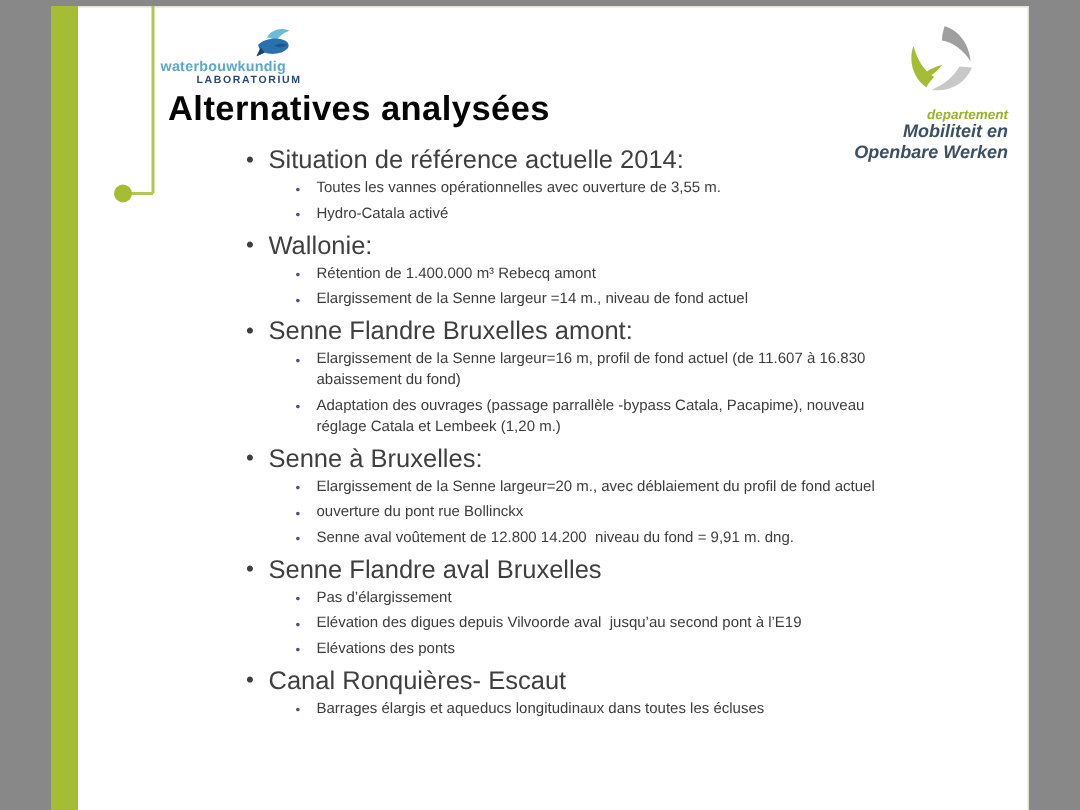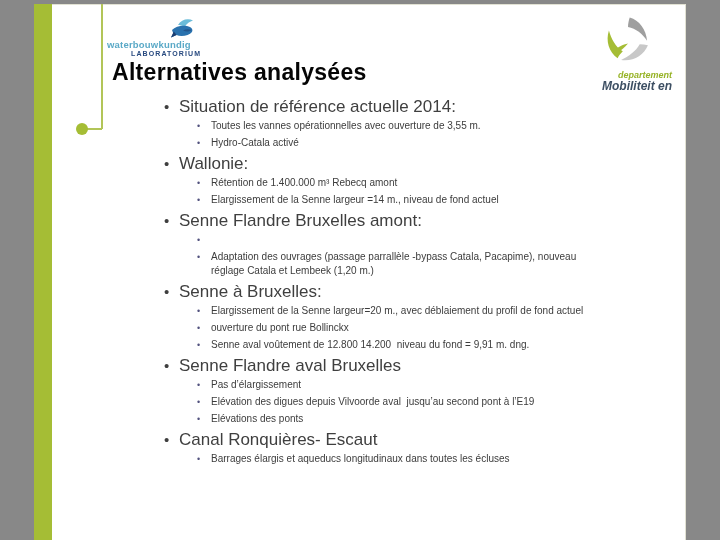--- a/index.html
+++ b/index.html
@@ -68,20 +68,21 @@
 
   <div class="mow-logo">
     <svg class="mow-icon" width="52" height="52" viewBox="0 0 60 60">
       <path d="M32,4 C43,7 51,18 52,31 C47,23 39,16.5 30,15 C30,11 31,7 32,4 Z" fill="#9f9f9f"></path>
       <path d="M53,36 C48,48 36,55 22,53 C31,49 39,43 43.5,35 C46.5,35.2 50,35.5 53,36 Z" fill="#c8c8c8"></path>
       <path d="M18,51 C8,44 4,31 8,19 C10.5,28.5 15.5,38 24,43 C21.5,45.5 19.5,48 18,51 Z" fill="#a5bd35"></path>
       <path d="M13,44 C18,38 24,35 30,34 C26,39 21,43 16,45 Z" fill="#a5bd35"></path>
     </svg>
     <div class="mow-dep">departement</div>
     <div class="mow-l1">Mobiliteit en</div>
+    <div class="mow-l2">Openbare Werken</div>
   </div>
 
   <h1 class="title">Alternatives analysées</h1>
 
   <div class="content">
 
     <div class="section">
       <div class="l1-row">
         <span class="b1">•</span>
         <span class="l1-text">Situation de référence actuelle 2014:</span>
@@ -111,20 +112,22 @@
       </div>
     </div>
 
     <div class="section">
       <div class="l1-row">
         <span class="b1">•</span>
         <span class="l1-text">Senne Flandre Bruxelles amont:</span>
       </div>
       <div class="l2-row">
         <span class="b2">•</span>
+        <span class="l2-text">Elargissement de la Senne largeur=16 m, profil de fond actuel (de 11.607 à 16.830
+abaissement du fond)</span>
       </div>
       <div class="l2-row">
         <span class="b2">•</span>
         <span class="l2-text">Adaptation des ouvrages (passage parrallèle -bypass Catala, Pacapime), nouveau
 réglage Catala et Lembeek (1,20 m.)</span>
       </div>
     </div>
 
     <div class="section">
       <div class="l1-row">

